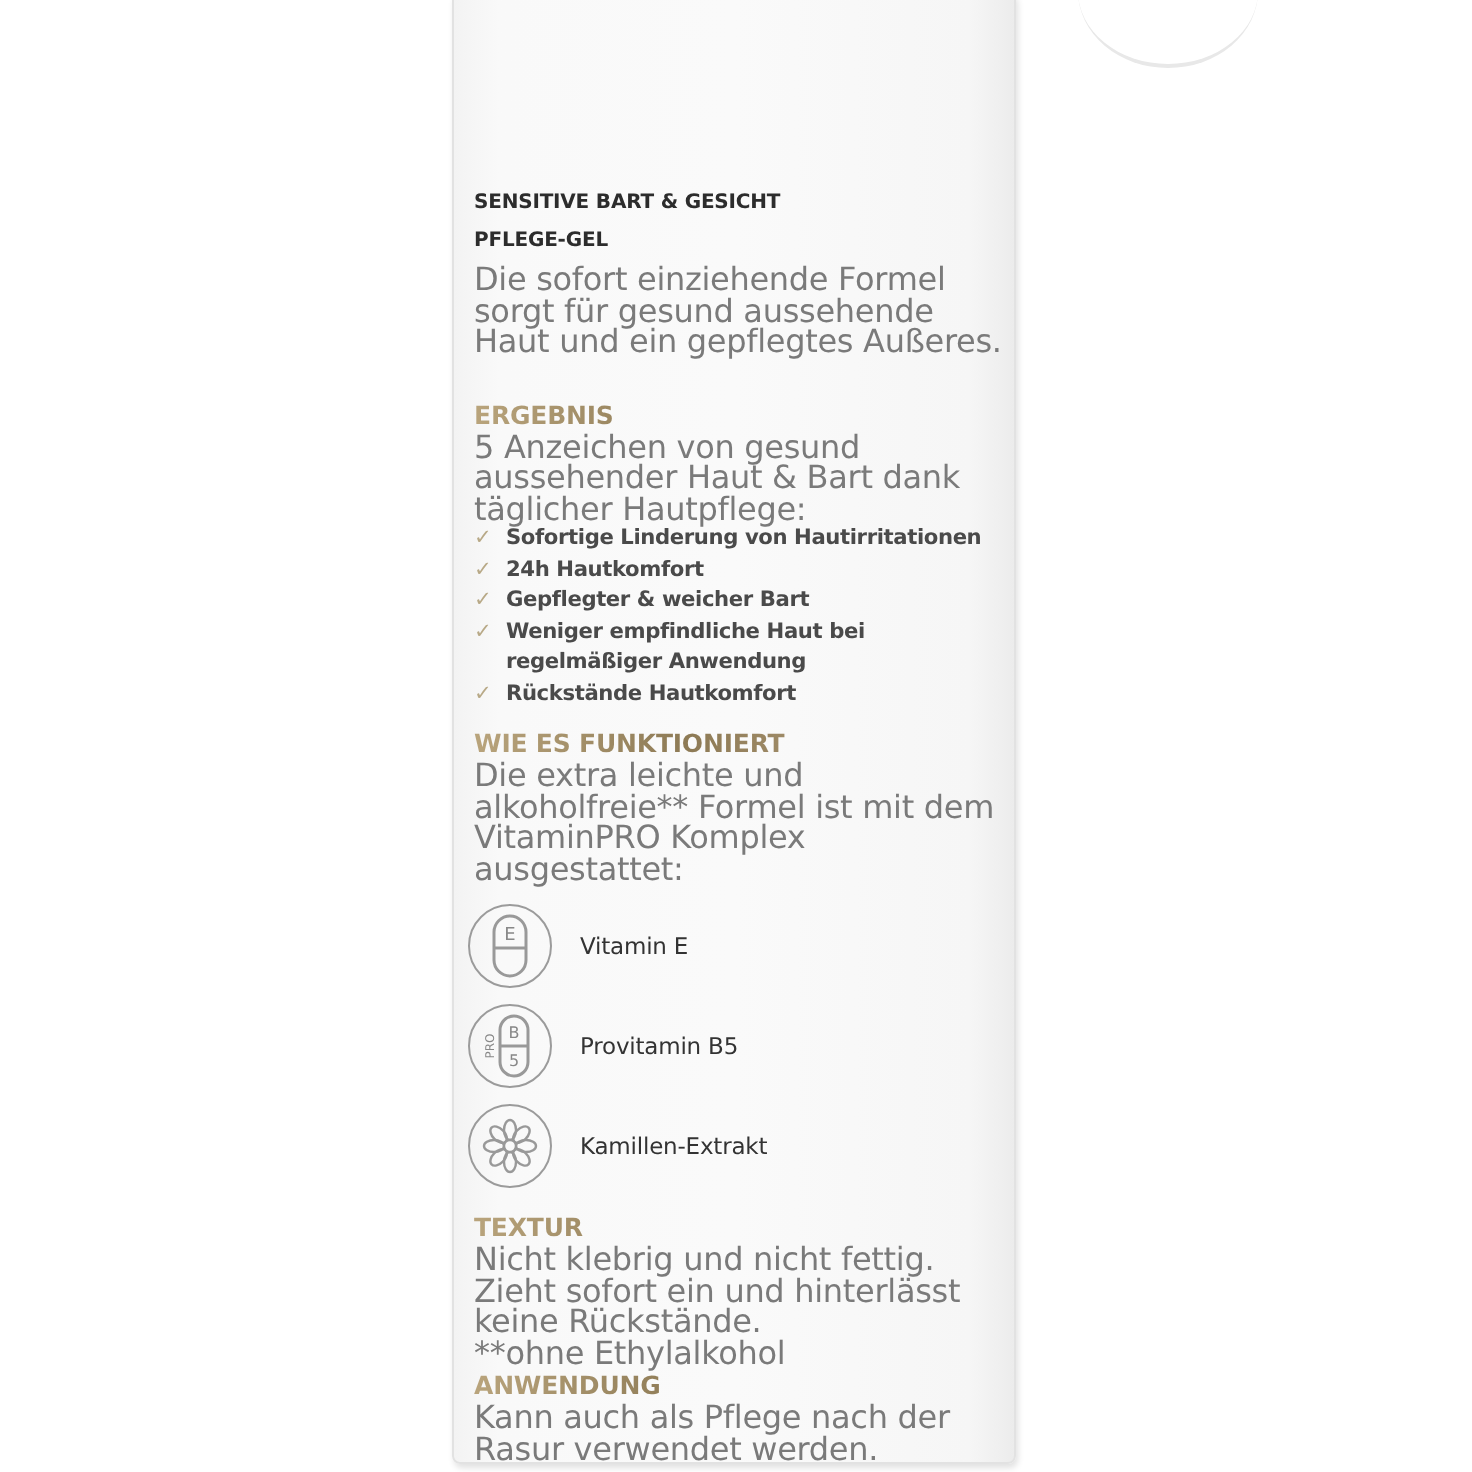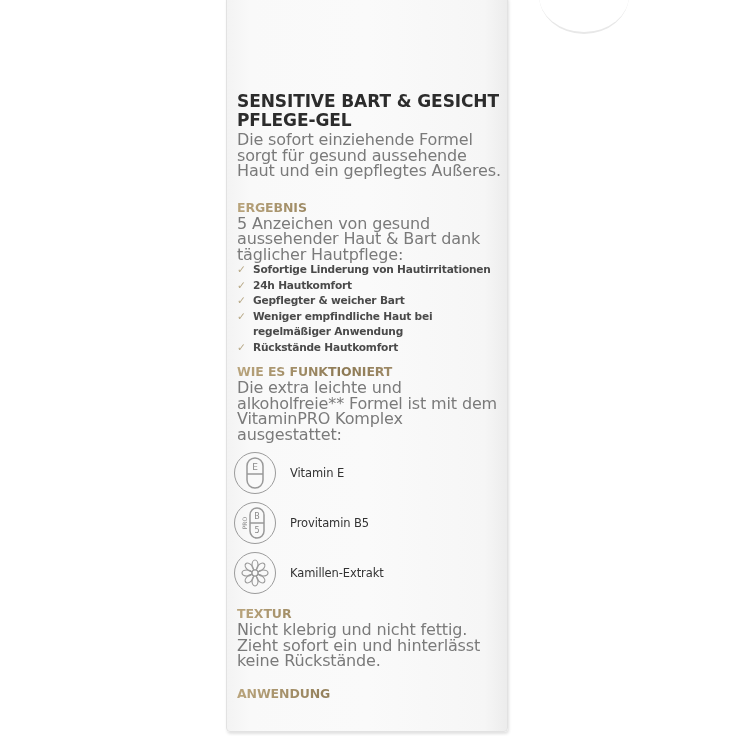--- a/index.html
+++ b/index.html
@@ -11,21 +11,21 @@
     position:absolute; left:226px; top:-4px; width:280px; height:734px;
     background:linear-gradient(90deg,#f3f3f3 0%,#f9f9f9 8%,#fafafa 50%,#f6f6f6 92%,#ececec 100%);
     border:1px solid #e2e2e2; border-radius:4px;
     box-shadow:1px 2px 3px rgba(0,0,0,0.12);
   }
   .tab-arc {
     position:absolute; left:312px; top:-40px; width:90px; height:75px;
     border-radius:50%; border-bottom:2px solid #e8e8e8; background:transparent;
   }
   .content { position:absolute; left:237px; top:92px; width:266px; color:#6f6f6f; }
-  .title { font-weight:bold; font-size:17px; line-height:19px; color:#2c2c2c; letter-spacing:-0.1px; }
+  .title { font-weight:bold; font-size:10px; line-height:19px; color:#2c2c2c; letter-spacing:-0.1px; }
   .p { font-size:16px; line-height:15.5px; color:#7a7a7a; letter-spacing:-0.15px; }
   .h {
     font-weight:bold; font-size:12.5px; line-height:17px; letter-spacing:-0.1px;
     background:linear-gradient(90deg,#b9a47c 0%,#8d7a55 40%,#a89370 70%,#c6b491 100%);
     -webkit-background-clip:text; background-clip:text; color:transparent;
   }
   .sec { margin-top:20px; }
   ul.checks { list-style:none; margin:0; padding:0; }
   ul.checks li { position:relative; padding-left:16px; font-size:10.6px; line-height:15.5px; color:#4a4a4a; font-weight:bold; letter-spacing:-0.2px; }
   ul.checks li .chk { position:absolute; left:0; top:0; color:#b8a987; font-weight:normal; }
@@ -104,18 +104,20 @@
         </div>
         <div class="lbl">Kamillen-Extrakt</div>
       </div>
     </div>
   </div>
 
   <div class="sec" style="margin-top:7px">
     <div class="h">TEXTUR</div>
     <div class="p">Nicht klebrig und nicht fettig.</div>
     <div class="p">Zieht sofort ein und hinterlässt keine Rückstände.</div>
+    <div class="p">**ohne Ethylalkohol</div>
   </div>
 
-  <div class="sec" style="margin-top:16px">
+  <div class="sec" style="margin-top:0">
     <div class="h">ANWENDUNG</div>
+    <div class="p">Kann auch als Pflege nach der Rasur verwendet werden.</div>
   </div>
 </div>
 
 </body></html>

